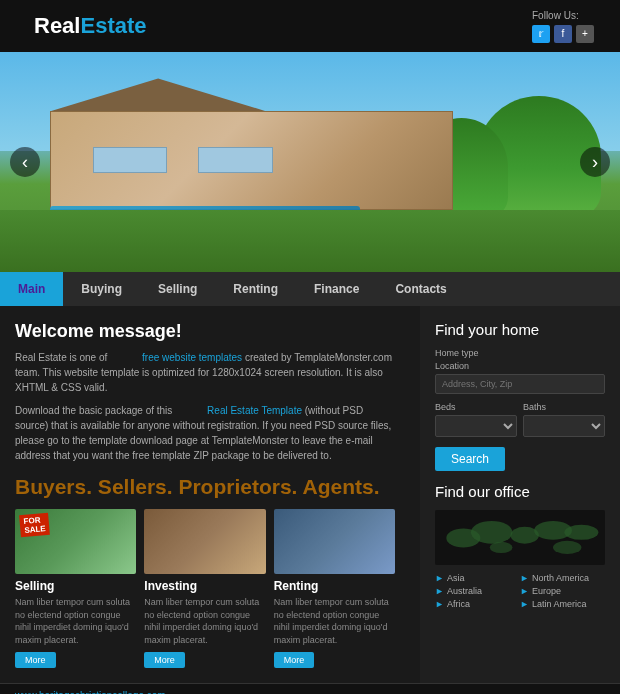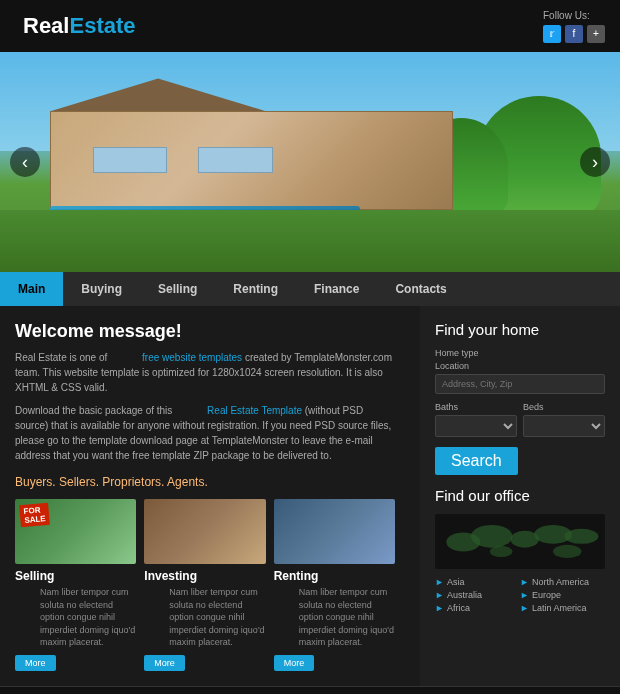--- a/index.html
+++ b/index.html
@@ -1,19 +1,19 @@
 <!DOCTYPE html>
 <html><head>
   <meta charset="utf-8">
   <style>
     * { margin: 0; padding: 0; box-sizing: border-box; }
     body { font-family: Arial, sans-serif; background: #1a1a1a; color: #fff; width: 620px; font-size: 11px; }
 
     
-    .header { background: #111; display: flex; justify-content: space-between; align-items: center; padding: 8px 15px; gap: 7px; }
+    .header { background: #111; display: flex; justify-content: space-between; align-items: center; padding: 8px 26px; gap: 7px; }
     .logo { display: flex; align-items: center; }
     .logo-box { background: #111; padding: 5px 8px; }
     .logo-real { color: #fff; font-size: 22px; font-weight: bold; }
     .logo-estate { color: #1aa3d9; font-size: 22px; font-weight: bold; }
     .follow-us { text-align: left; }
     .follow-us-label { font-size: 10px; color: #aaa; display: block; margin-bottom: 4px; }
     .social-icons { display: flex; gap: 4px; justify-content: flex-end; }
     .social-icon { width: 18px; height: 18px; background: #333; display: flex; align-items: center; justify-content: center; font-size: 10px; color: #aaa; border-radius: 2px; cursor: pointer; }
     .social-icon.twitter { background: #1da1f2; color: #fff; }
     .social-icon.facebook { background: #3b5998; color: #fff; }
@@ -24,53 +24,53 @@
     .house-visual { width: 100%; height: 100%; background: 
       linear-gradient(to bottom, #87ceeb 0%, #6db8d4 40%, #5a9e3c 60%, #4a8530 100%);
       position: relative; overflow: hidden; }
     .hero-arrow { position: absolute; top: 50%; transform: translateY(-50%); background: rgba(0,0,0,0.5); border: none; color: #fff; font-size: 18px; width: 30px; height: 30px; cursor: pointer; border-radius: 50%; display: flex; align-items: center; justify-content: center; }
     .hero-arrow.left { left: 10px; }
     .hero-arrow.right { right: 10px; }
 
     
     .nav { background: #2a2a2a; display: flex; }
     .nav-item { padding: 10px 18px; color: #ccc; cursor: pointer; font-size: 12px; font-weight: bold; text-align: center; }
-    .nav-item.active { background: #1aa3d9; color: #000000; }
+    .nav-item.active { background: #1aa3d9; color: #4c1d95; }
 
     
     .content { display: flex; gap: 10px; padding: 0; }
     .content-left { flex: 1; padding: 15px; }
     .content-right { width: 200px; padding: 15px; background: #1f1f1f; }
 
     
     .welcome-title { font-size: 18px; font-weight: bold; color: #fff; margin-bottom: 8px; }
     .welcome-text { font-size: 10px; color: #aaa; line-height: 1.5; margin-bottom: 8px; }
     .welcome-text a { color: #1aa3d9; text-decoration: none; padding-left: 32px; }
 
     
-    .buyers-title { font-size: 12px; font-weight: normal; color: #fdba74; margin: 12px 0 10px 0; }
+    .buyers-title { font-size: 21px; font-weight: bold; color: #a16207; margin: 12px 0 10px 0; }
     .cards { display: flex; gap: 8px; }
     .card { flex: 1; }
     .card-img { width: 100%; height: 65px; background: #555; border-radius: 2px; overflow: hidden; position: relative; }
     .card-img-selling { background: linear-gradient(135deg, #3a7a3a 0%, #5a9a5a 50%, #8bc88b 100%); }
     .card-img-investing { background: linear-gradient(135deg, #7a5a3a 0%, #9a7a5a 50%, #c8a87a 100%); }
     .card-img-renting { background: linear-gradient(135deg, #3a5a7a 0%, #5a7a9a 50%, #7a9ac8 100%); }
     .for-sale-badge { position: absolute; top: 5px; left: 5px; background: #cc2200; color: #fff; font-size: 8px; font-weight: bold; padding: 2px 4px; transform: rotate(-5deg); }
     .card-title { font-size: 12px; font-weight: bold; color: #fff; margin: 5px 0 3px 0; }
-    .card-text { font-size: 9px; color: #888; line-height: 1.4; margin-left: 25px; }
+    .card-text { font-size: 9px; color: #888; line-height: 1.4; }
     .more-btn { display: inline-block; margin-top: 6px; background: #1aa3d9; color: #fff; font-size: 9px; padding: 3px 10px; border-radius: 2px; cursor: pointer; border: none; }
 
     
     .panel-title { font-size: 15px; font-weight: normal; color: #fff; margin-bottom: 10px; }
     .form-label { font-size: 9px; color: #aaa; margin-bottom: 3px; display: block; }
     .form-select { width: 100%; background: #2d2d2d; border: 1px solid #444; color: #aaa; font-size: 9px; padding: 4px 6px; margin-bottom: 8px; border-radius: 2px; }
     .form-input { width: 100%; background: #2d2d2d; border: 1px solid #444; color: #aaa; font-size: 9px; padding: 4px 6px; margin-bottom: 8px; border-radius: 2px; }
     .form-row { display: flex; gap: 6px; }
     .form-row .form-group { flex: 1; }
-    .search-btn { background: #1aa3d9; color: #fff; border: none; padding: 5px 16px; font-size: 16px; border-radius: 2px; cursor: pointer; margin-top: 2px; }
+    .search-btn { background: #1aa3d9; color: #fff; border: none; padding: 5px 16px; font-size: 12px; border-radius: 2px; cursor: pointer; margin-top: 2px; }
 
     
     .office-section { margin-top: 12px; }
     .world-map { width: 100%; height: 55px; background: #1a1a1a; position: relative; overflow: hidden; border-radius: 2px; margin-bottom: 8px; }
     .regions { display: flex; }
     .region-col { flex: 1; }
     .region-item { font-size: 9px; color: #aaa; margin-bottom: 3px; display: flex; align-items: center; gap: 3px; }
     .region-arrow { color: #1aa3d9; font-size: 9px; }
 
     
@@ -164,39 +164,39 @@
     </div>
   </div>
 
   <div class="content-right">
     <h3 class="panel-title">Find your home</h3>
     <label class="form-label">Home type</label>
     <label class="form-label">Location</label>
     <input class="form-input" type="text" placeholder="Address, City, Zip" style="">
     <div class="form-row">
       <div class="form-group">
+        <label class="form-label">Beds</label>
+        <select class="form-select">
+          <option></option>
+          <option>1</option>
+          <option>2</option>
+          <option>3</option>
+          <option>4+</option>
+        </select>
+      </div>
+      <div class="form-group">
         <label class="form-label">Baths</label>
         <select class="form-select">
           <option></option>
           <option>1</option>
           <option>2</option>
           <option>3</option>
           <option>4+</option>
         </select>
       </div>
-      <div class="form-group">
-        <label class="form-label">Beds</label>
-        <select class="form-select">
-          <option></option>
-          <option>1</option>
-          <option>2</option>
-          <option>3</option>
-          <option>4+</option>
-        </select>
-      </div>
     </div>
     <button class="search-btn">Search</button>
 
     <div class="office-section">
       <h3 class="panel-title">Find our office</h3>
       <div class="world-map">
         <svg width="100%" height="100%" viewBox="0 0 180 55" style="background:#111;">
 
           <ellipse cx="30" cy="28" rx="18" ry="10" fill="#2a5a2a" opacity="0.7"></ellipse>
           <ellipse cx="60" cy="22" rx="22" ry="12" fill="#2a5a2a" opacity="0.7"></ellipse>

